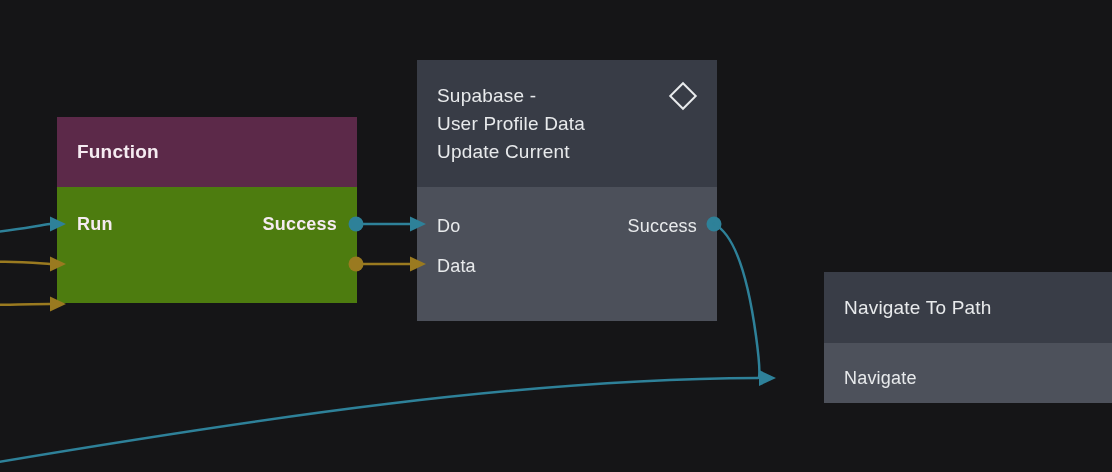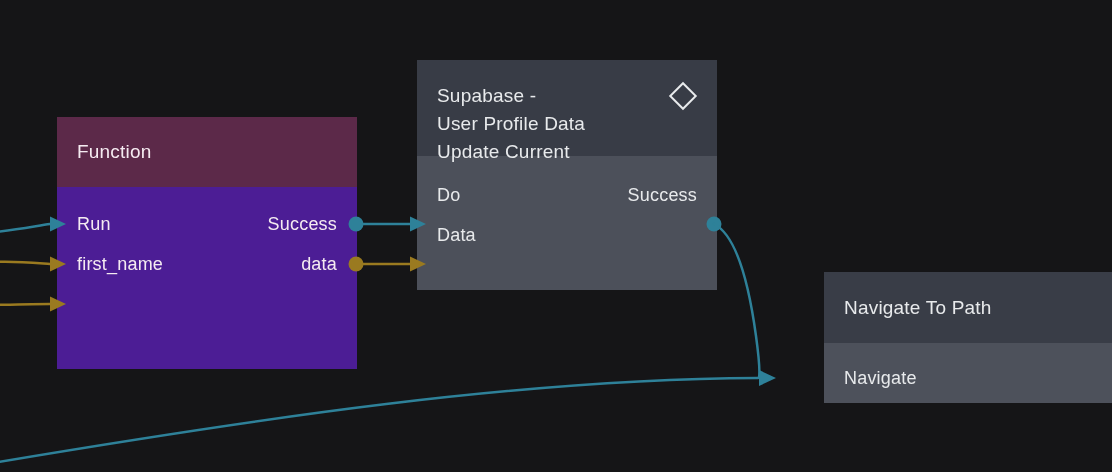--- a/index.html
+++ b/index.html
@@ -41,26 +41,26 @@
     height: 40px;
     padding: 0 20px;
   }
   .port-label {
     font-size: 18px;
     letter-spacing: 0.2px;
   }
   
   .node-function { left: 57px; top: 117px; }
   .fn-header { height: 70px; background: #5c2949; }
-  .fn-body   { height: 182px; background: #4c1d95; padding-top: 17px; }
-  .node-function .node-title, .node-function .port-label { color: #f5ebf1; }
+  .fn-body   { height: 116px; background: #4d7c0f; padding-top: 17px; }
+  .node-function .node-title, .node-function .port-label { color: #f5ebf1; font-weight: bold; }
   
   .node-supabase { left: 417px; top: 60px; }
   .sb-header {
-    height: 96px;
+    height: 127px;
     background: #383c46;
     padding: 22px 20px 0 20px;
     align-items: flex-start;
   }
   .sb-title-lines { line-height: 28px; }
   .sb-title-lines span { display: block; }
   .sb-body { height: 134px; background: #4c505a; padding-top: 19px; }
   .node-supabase .node-title, .node-supabase .port-label { color: #e8eaec; }
   .diamond {
     position: absolute;
@@ -92,24 +92,20 @@
 <div class="canvas">
 
   <div class="node node-function">
     <div class="node-header fn-header">
       <span class="node-title">Function</span>
     </div>
     <div class="node-body fn-body">
       <div class="port-row">
         <span class="port-label">Run</span>
         <span class="port-label">Success</span>
-      </div>
-      <div class="port-row">
-        <span class="port-label">first_name</span>
-        <span class="port-label">data</span>
       </div>
     </div>
   </div>
 
   <div class="node node-supabase">
     <div class="node-header sb-header">
       <div class="node-title sb-title-lines">
         <span>Supabase -</span>
         <span>User Profile Data</span>
         <span>Update Current</span>

